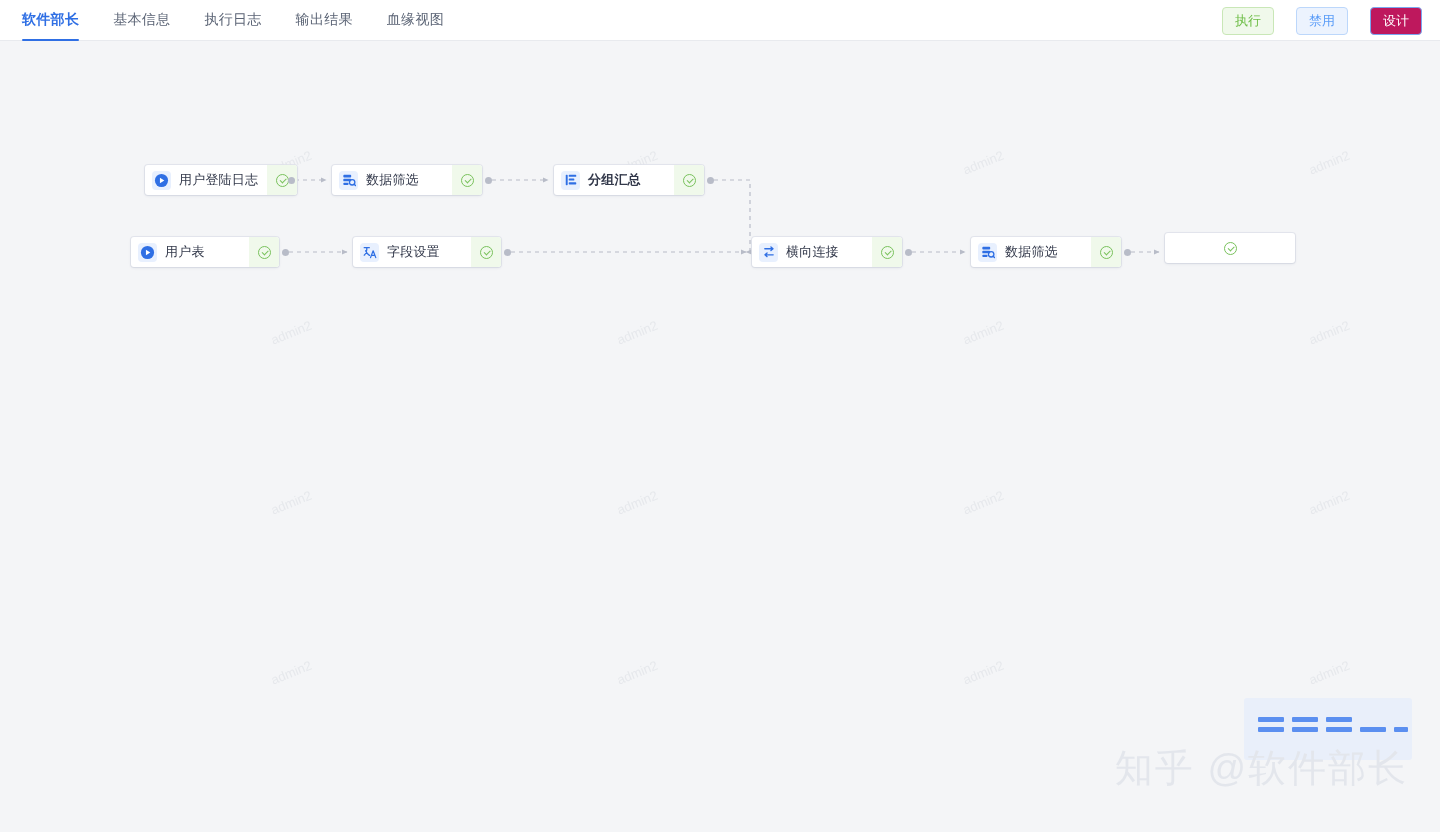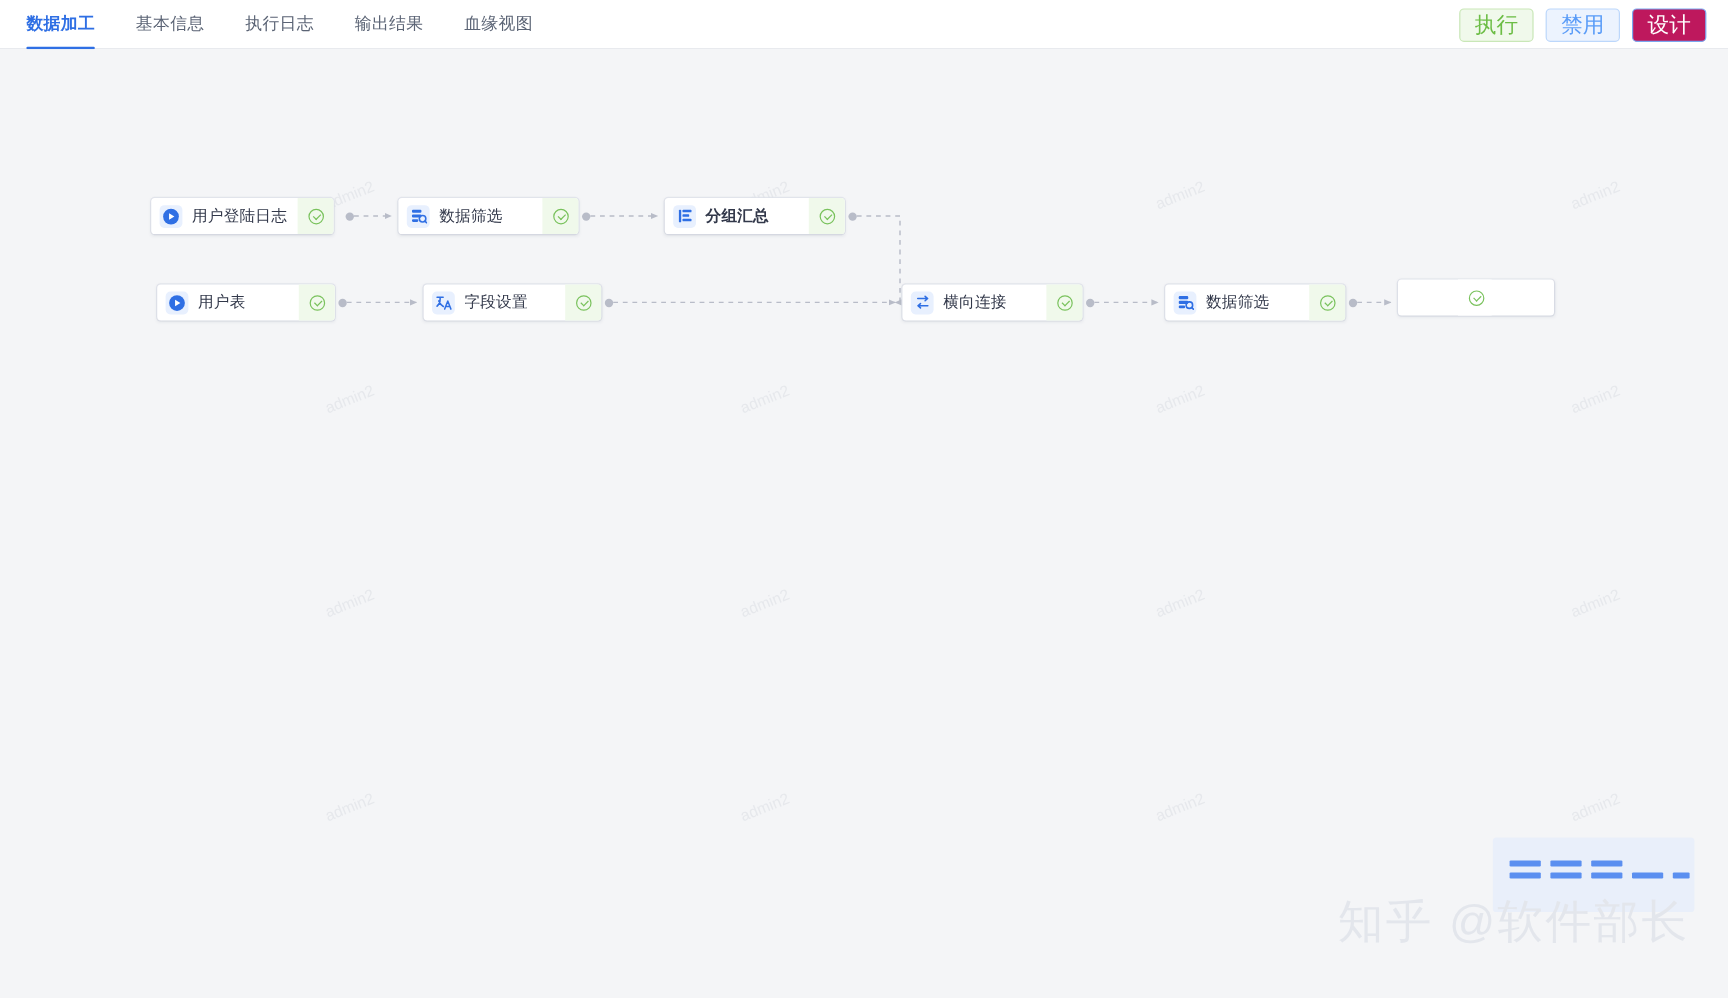--- a/index.html
+++ b/index.html
@@ -68,27 +68,28 @@
     display: flex;
     align-items: center;
     gap: 10px;
   }
 
   .tb-btn {
     height: 28px;
     min-width: 52px;
     padding: 0 12px;
     border-radius: 4px;
-    font-size: 18px;
+    font-size: 13px;
     display: flex;
     align-items: center;
     justify-content: center;
     cursor: pointer;
     white-space: nowrap;
     border: 1px solid transparent;
+    margin-left: 12px;
   }
   .tb-btn.run {
     background: #f0f9eb;
     border-color: #c9e7b7;
     color: #6cbd45;
   }
   .tb-btn.disable {
     background: #ecf3fe;
     border-color: #bcd7fb;
     color: #5a9cf8;
@@ -246,21 +247,21 @@
     background: #5b8ff0;
     border-radius: 1px;
   }
 </style>
 </head>
 <body>
 
 <div id="topbar">
   <div id="tabs">
       <div class="tab active">
-        <span>数据加工</span>
+        <span>软件部长</span>
       </div>
       <div class="tab">
         <span>基本信息</span>
       </div>
       <div class="tab">
         <span>执行日志</span>
       </div>
       <div class="tab">
         <span>输出结果</span>
       </div>
@@ -313,21 +314,21 @@
         <path d="M492,139 H548" marker-end="url(#arrow)"></path>
         <path d="M714,139 H750 V211 H746" marker-end="url(#arrow)"></path>
         <path d="M289,211 H347" marker-end="url(#arrow)"></path>
         <path d="M511,211 H746" marker-end="url(#arrow)"></path>
         <path d="M912,211 H965" marker-end="url(#arrow)"></path>
         <path d="M1131,211 H1159" marker-end="url(#arrow)"></path>
       </g>
   </svg>
 
   <div id="flow">
-      <div class="node" style="left: 126px; top: 124px; width: 152px; align-items: flex-end;">
+      <div class="node" style="left: 145px; top: 124px; width: 152px; align-items: flex-end;">
         <div class="node-main">
           <span class="node-icon">
             <svg width="15" height="15" viewBox="0 0 16 16">
               <circle cx="8" cy="8" r="7" fill="#2f6fe4"></circle>
               <path d="M6.3 5.1 L11 8 L6.3 10.9 Z" fill="#fff"></path>
             </svg>
           </span>
           <span class="node-label">用户登陆日志</span>
         </div>
         <div class="node-status">

